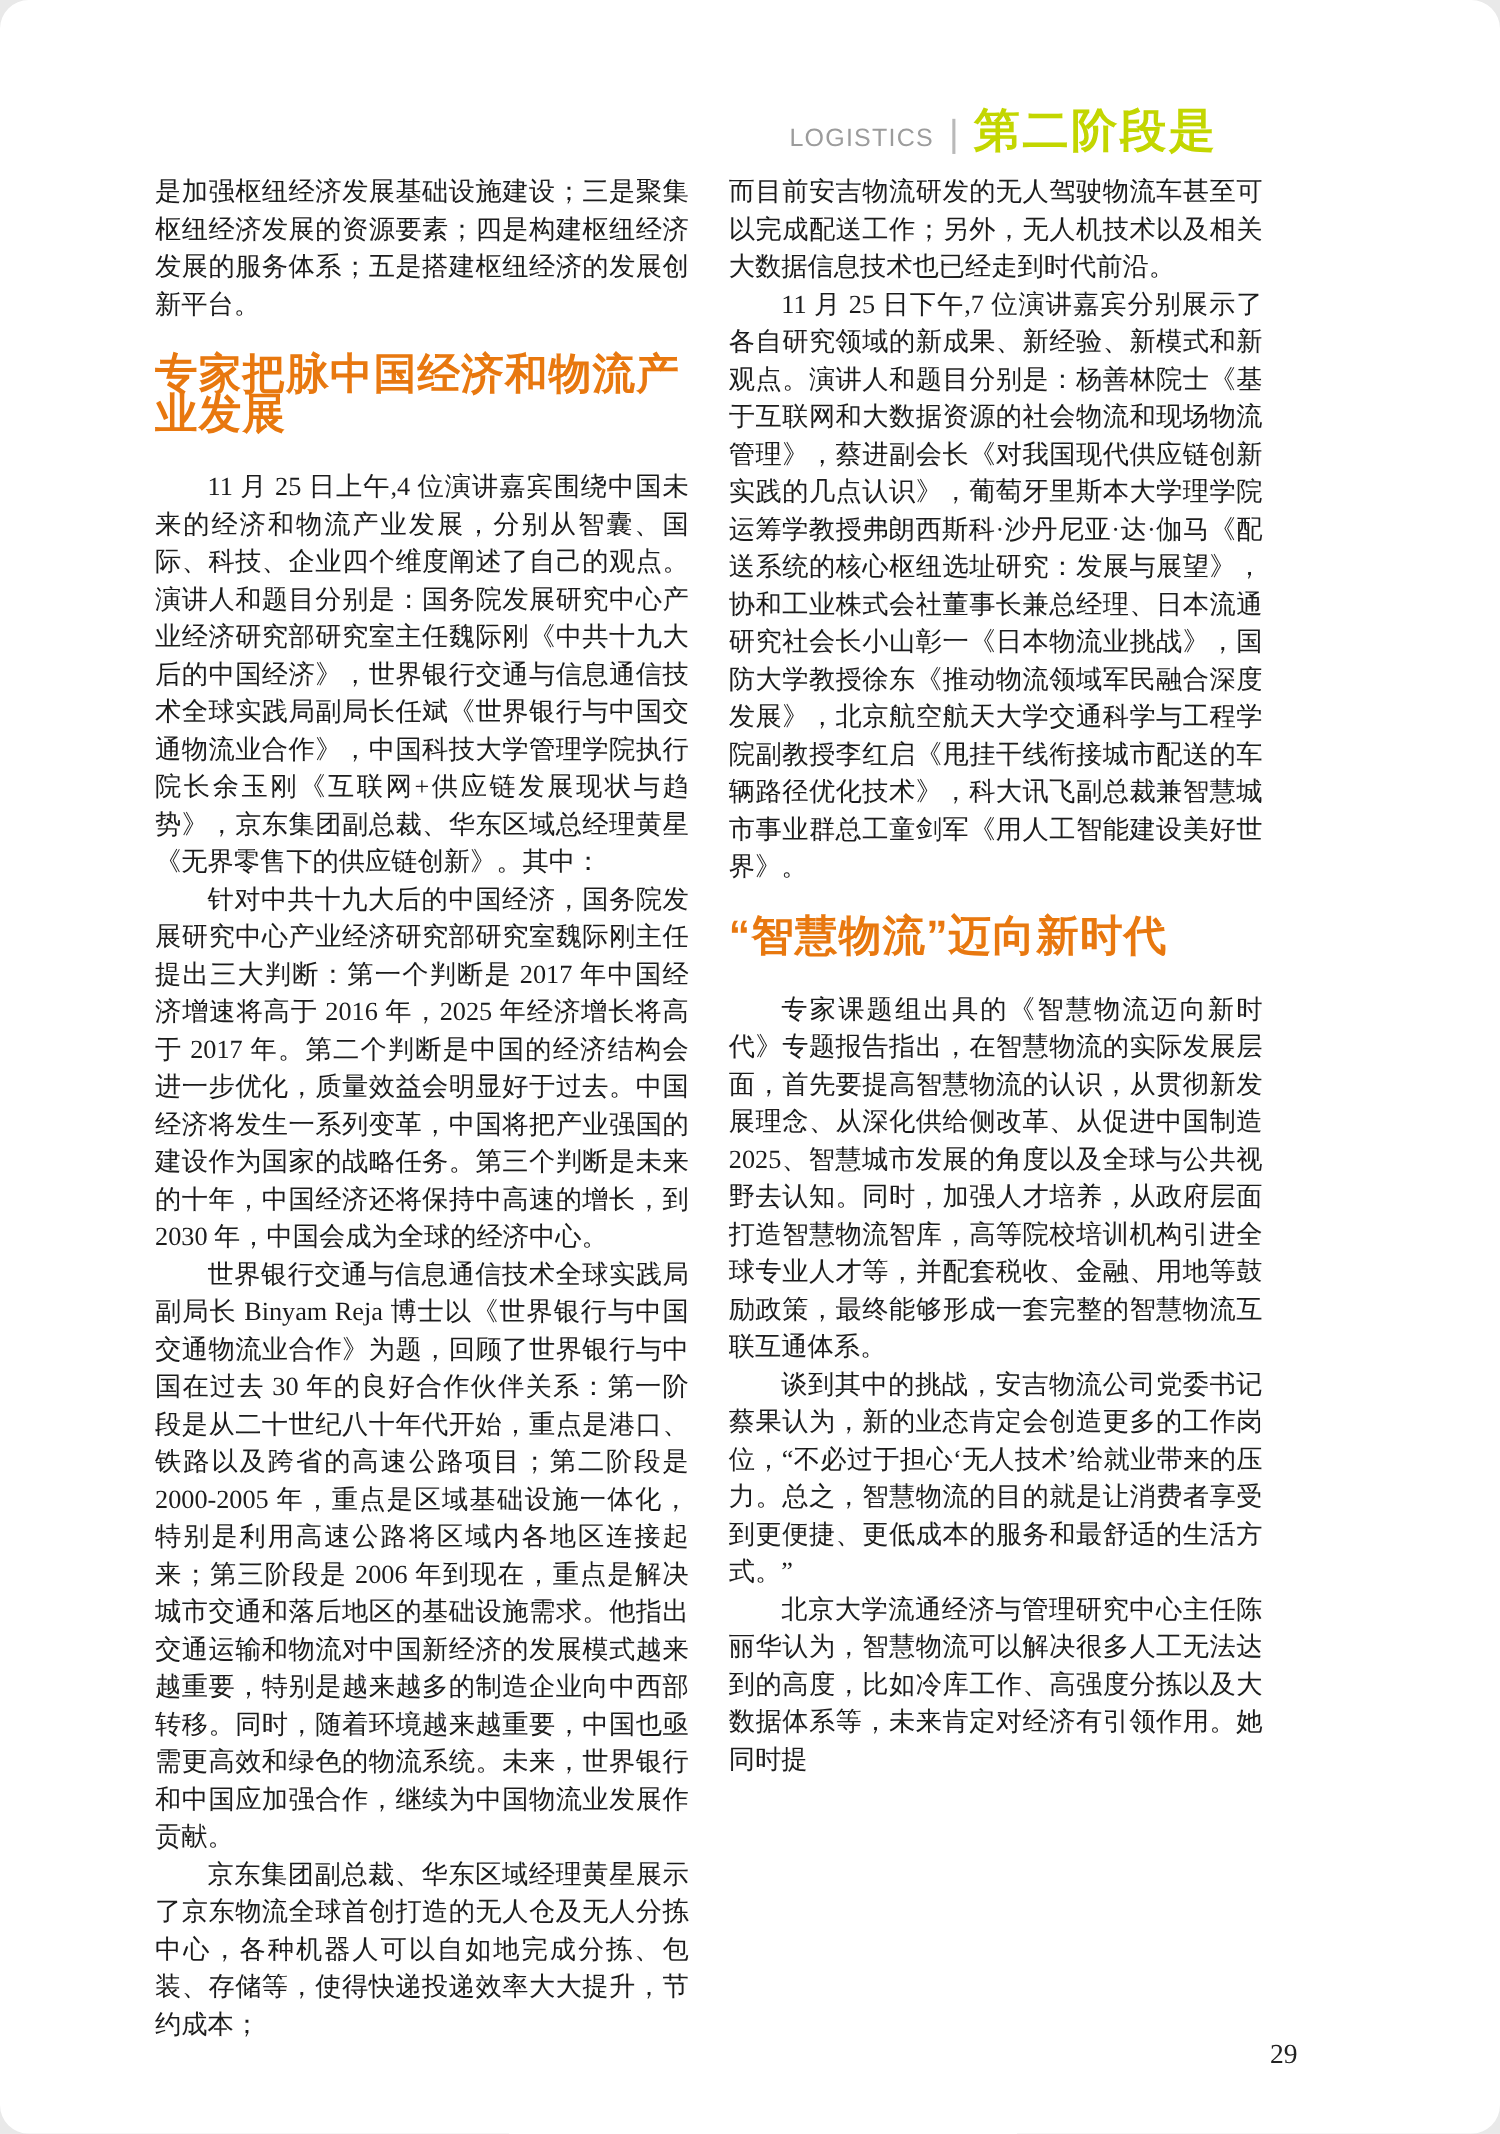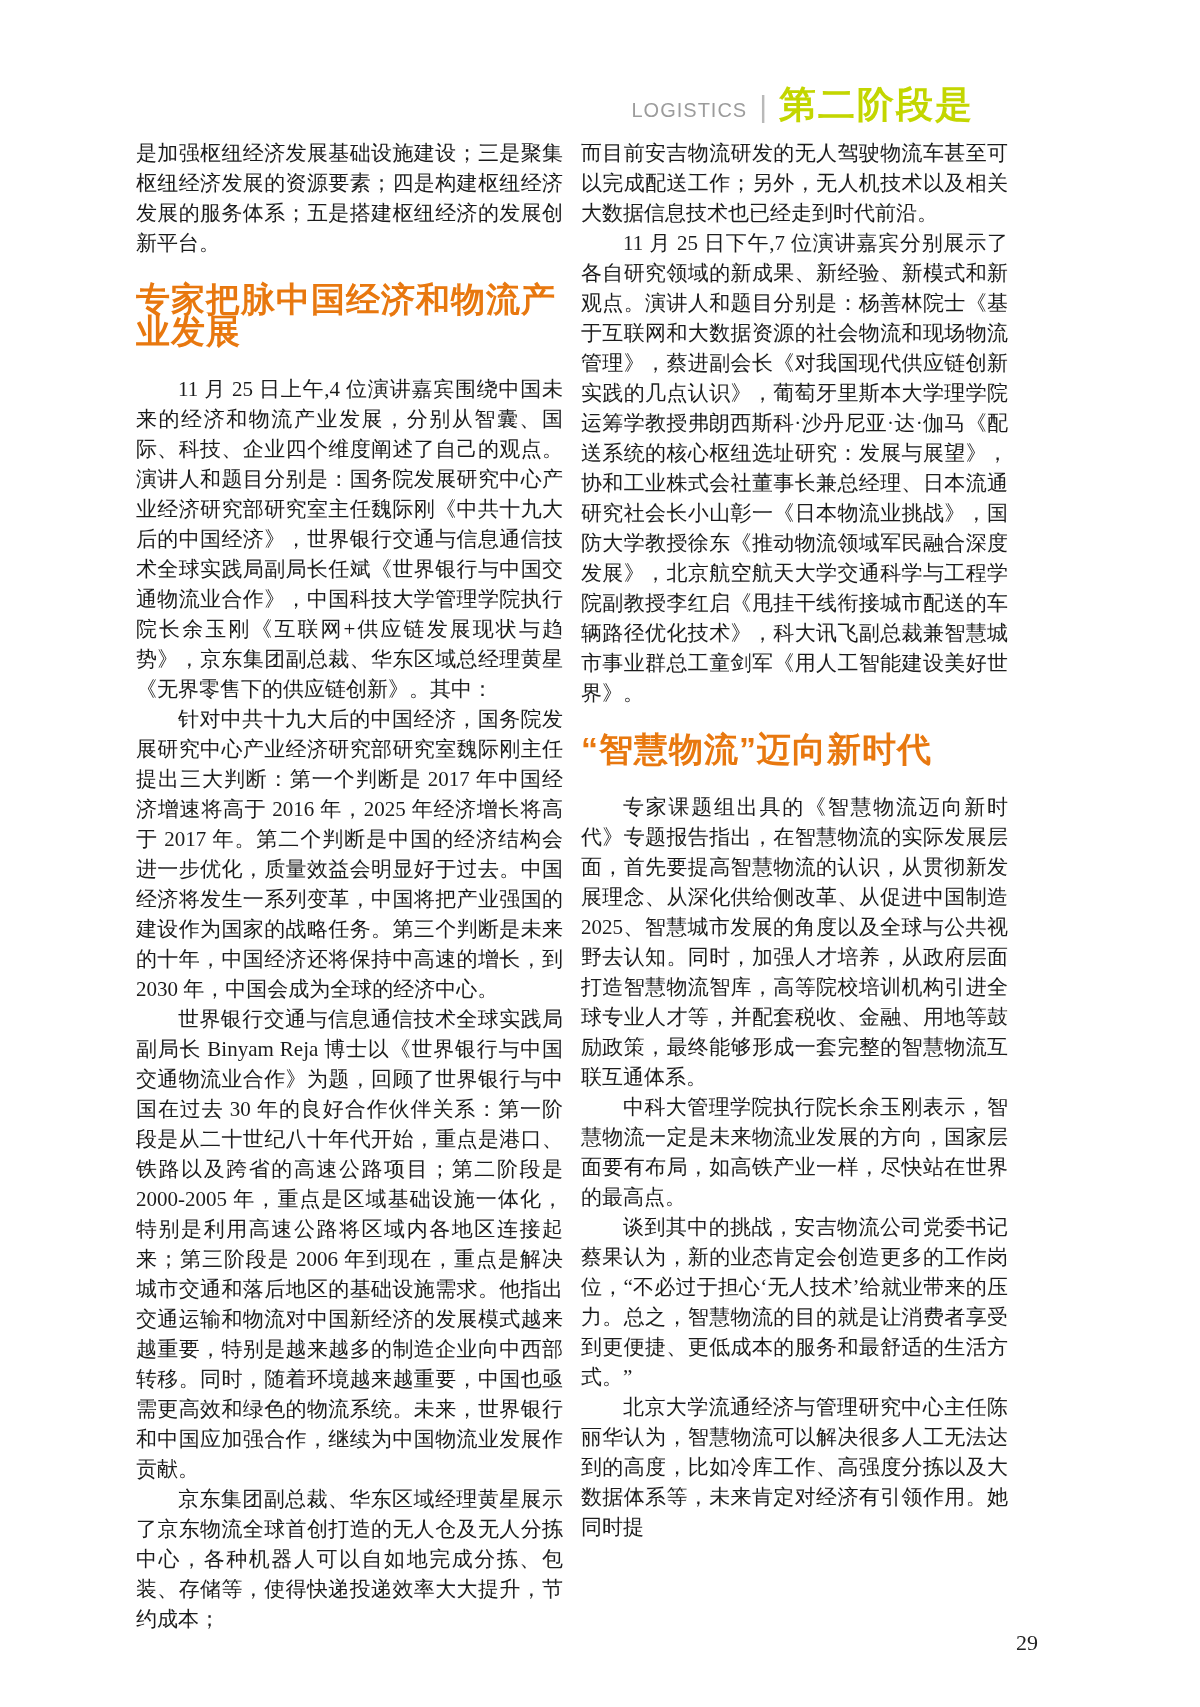--- a/index.html
+++ b/index.html
@@ -8,20 +8,21 @@
     font-family: "Liberation Serif", "DejaVu Serif", serif;
     color: #1c1c1c;
   }
   .page {
     position: relative;
     width: 1200px;
     height: 1707px;
     background: #ffffff;
     margin: 0 auto;
     overflow: hidden;
+    border-radius: 23px;
   }
   
   .page-header {
     position: absolute;
     top: 80px;
     right: 226px;
     display: flex;
     align-items: baseline;
     gap: 12px;
     white-space: nowrap;
@@ -43,24 +44,24 @@
     font-family: "Liberation Sans", "DejaVu Sans", sans-serif;
     font-size: 37px;
     font-weight: 700;
     color: #c3d600;
     letter-spacing: 2px;
   }
   
   .columns {
     position: absolute;
     top: 138px;
-    left: 136px;
+    left: 124px;
     width: 896px;
     display: flex;
-    gap: 18px;
+    gap: 32px;
   }
   .col { width: 427px; }
   .body-par {
     font-size: 21px;
     line-height: 30px;
     text-align: justify;
     text-justify: inter-character;
     text-indent: 2em;
   }
   .body-par.no-indent { text-indent: 0; }
@@ -102,21 +103,20 @@
       <p class="body-par">针对中共十九大后的中国经济，国务院发展研究中心产业经济研究部研究室魏际刚主任提出三大判断：第一个判断是 2017 年中国经济增速将高于 2016 年，2025 年经济增长将高于 2017 年。第二个判断是中国的经济结构会进一步优化，质量效益会明显好于过去。中国经济将发生一系列变革，中国将把产业强国的建设作为国家的战略任务。第三个判断是未来的十年，中国经济还将保持中高速的增长，到 2030 年，中国会成为全球的经济中心。</p>
       <p class="body-par">世界银行交通与信息通信技术全球实践局副局长 Binyam Reja 博士以《世界银行与中国交通物流业合作》为题，回顾了世界银行与中国在过去 30 年的良好合作伙伴关系：第一阶段是从二十世纪八十年代开始，重点是港口、铁路以及跨省的高速公路项目；第二阶段是 2000-2005 年，重点是区域基础设施一体化，特别是利用高速公路将区域内各地区连接起来；第三阶段是 2006 年到现在，重点是解决城市交通和落后地区的基础设施需求。他指出交通运输和物流对中国新经济的发展模式越来越重要，特别是越来越多的制造企业向中西部转移。同时，随着环境越来越重要，中国也亟需更高效和绿色的物流系统。未来，世界银行和中国应加强合作，继续为中国物流业发展作贡献。</p>
       <p class="body-par">京东集团副总裁、华东区域经理黄星展示了京东物流全球首创打造的无人仓及无人分拣中心，各种机器人可以自如地完成分拣、包装、存储等，使得快递投递效率大大提升，节约成本；</p>
     </section>
 
     <section class="col">
       <p class="body-par no-indent">而目前安吉物流研发的无人驾驶物流车甚至可以完成配送工作；另外，无人机技术以及相关大数据信息技术也已经走到时代前沿。</p>
       <p class="body-par">11 月 25 日下午,7 位演讲嘉宾分别展示了各自研究领域的新成果、新经验、新模式和新观点。演讲人和题目分别是：杨善林院士《基于互联网和大数据资源的社会物流和现场物流管理》，蔡进副会长《对我国现代供应链创新实践的几点认识》，葡萄牙里斯本大学理学院运筹学教授弗朗西斯科·沙丹尼亚·达·伽马《配送系统的核心枢纽选址研究：发展与展望》，协和工业株式会社董事长兼总经理、日本流通研究社会长小山彰一《日本物流业挑战》，国防大学教授徐东《推动物流领域军民融合深度发展》，北京航空航天大学交通科学与工程学院副教授李红启《甩挂干线衔接城市配送的车辆路径优化技术》，科大讯飞副总裁兼智慧城市事业群总工童剑军《用人工智能建设美好世界》。</p>
       <h2 class="col-heading">“智慧物流”迈向新时代</h2>
       <p class="body-par">专家课题组出具的《智慧物流迈向新时代》专题报告指出，在智慧物流的实际发展层面，首先要提高智慧物流的认识，从贯彻新发展理念、从深化供给侧改革、从促进中国制造 2025、智慧城市发展的角度以及全球与公共视野去认知。同时，加强人才培养，从政府层面打造智慧物流智库，高等院校培训机构引进全球专业人才等，并配套税收、金融、用地等鼓励政策，最终能够形成一套完整的智慧物流互联互通体系。</p>
-      <p class="body-par">中科大管理学院执行院长余玉刚表示，智慧物流一定是未来物流业发展的方向，国家层面要有布局，如高铁产业一样，尽快站在世界的最高点。</p>
       <p class="body-par">谈到其中的挑战，安吉物流公司党委书记蔡果认为，新的业态肯定会创造更多的工作岗位，“不必过于担心‘无人技术’给就业带来的压力。总之，智慧物流的目的就是让消费者享受到更便捷、更低成本的服务和最舒适的生活方式。”</p>
       <p class="body-par">北京大学流通经济与管理研究中心主任陈丽华认为，智慧物流可以解决很多人工无法达到的高度，比如冷库工作、高强度分拣以及大数据体系等，未来肯定对经济有引领作用。她同时提</p>
     </section>
 
   </main>
 
   <span class="page-number">29</span>
 
 </div>
 

